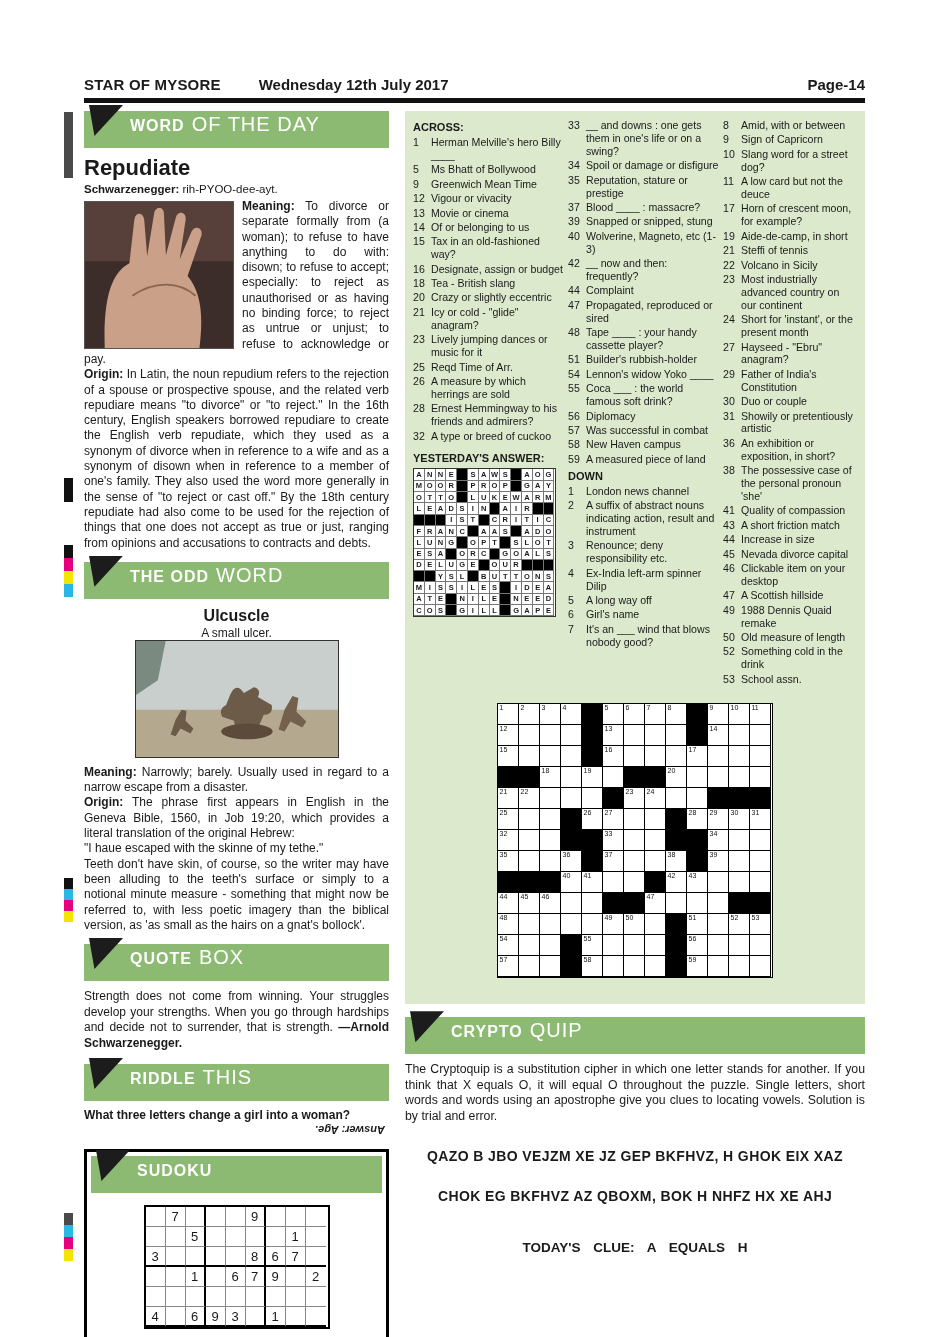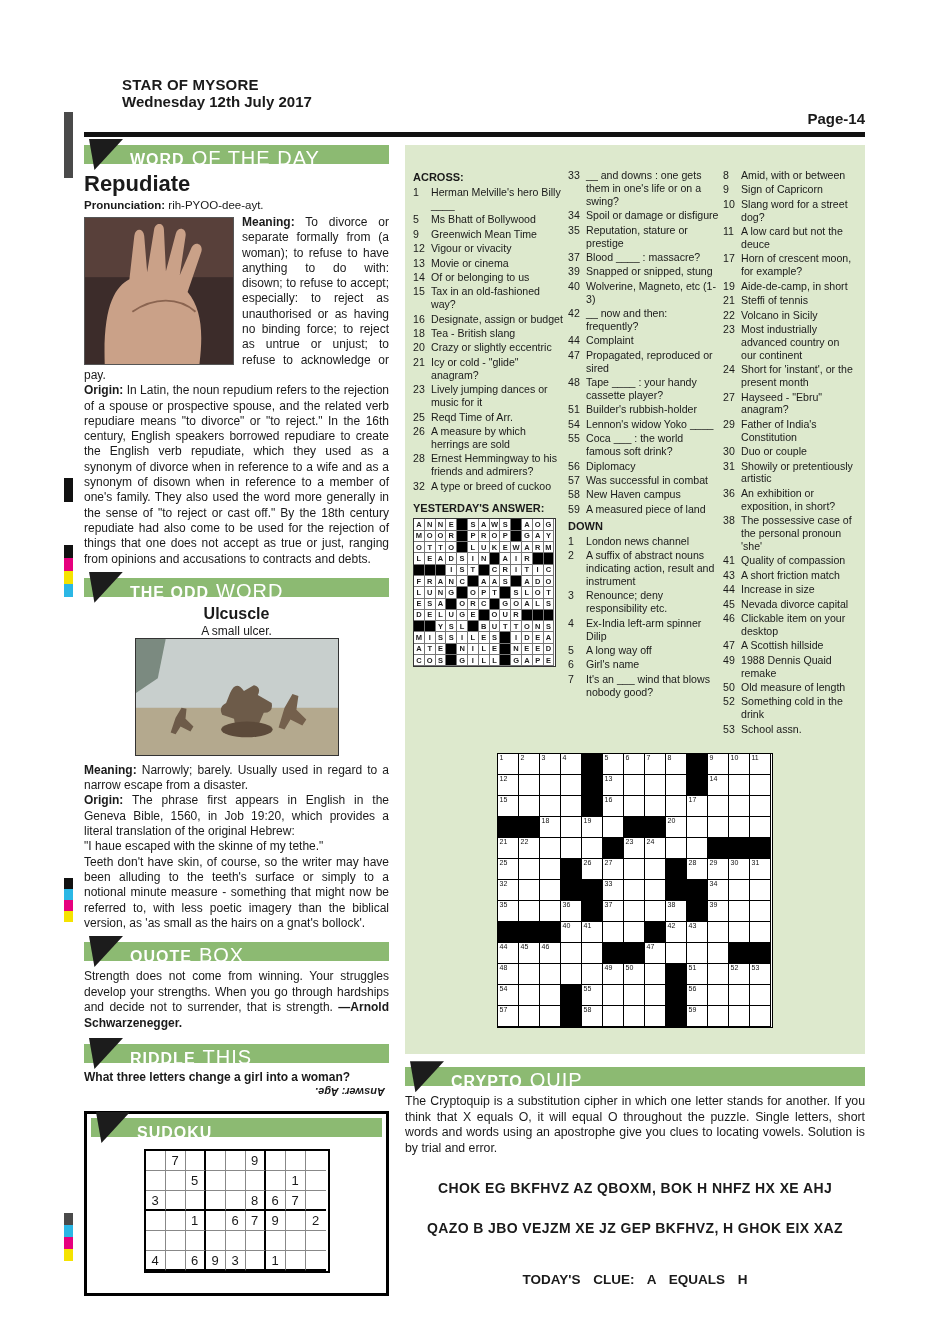--- a/index.html
+++ b/index.html
@@ -7,31 +7,31 @@
     width:945px;height:1337px;position:relative;background:#ffffff;
     font-family:"Liberation Sans",sans-serif;color:#1a1a1a;
     -webkit-font-smoothing:antialiased;overflow:hidden;
   }
   .page{position:absolute;left:84px;top:76px;width:781px;}
 
   
   .pmark{position:absolute;left:64px;width:9px;}
 
   
-  .hdr{display:flex;align-items:baseline;border-bottom:5px solid #111;padding-bottom:5px;flex-direction:column;}
+  .hdr{display:flex;align-items:baseline;border-bottom:5px solid #111;padding-bottom:5px;}
   .hdr .paper{font-size:15px;font-weight:bold;letter-spacing:.2px;}
   .hdr .date{font-size:15px;font-weight:bold;margin-left:38px;}
   .hdr .pageno{font-size:15px;font-weight:bold;margin-left:auto;}
 
   .cols{display:flex;gap:16px;margin-top:8px;}
   .lcol{width:305px;flex:0 0 305px;}
   .rcol{width:460px;flex:0 0 460px;}
 
   
-  .bar{position:relative;background:var(--green,#8cba72);height:19px;line-height:27px;
+  .bar{position:relative;background:var(--green,#8cba72);height:37px;line-height:27px;
        padding-left:46px;color:#fff;white-space:nowrap;overflow:visible;}
   .bar::before{content:"";position:absolute;left:5px;top:-6px;width:34px;height:31px;
        background:#1c1c1c;clip-path:polygon(0 0,100% 0,16% 100%);}
   .bar .b1{font-weight:bold;font-size:16px;letter-spacing:1px;}
   .bar .b2{font-weight:300;font-size:20px;letter-spacing:1px;margin-left:7px;}
 
   
   .wotd-word{font-size:22px;font-weight:bold;text-align:left;margin:7px 0 2px;}
   .pron{font-size:11.5px;margin:0 0 4px;}
   .pron b{font-size:11.5px;}
@@ -55,21 +55,21 @@
   .sbox{border:3px solid #000;margin-top:13px;padding:4px 4px 10px;}
   .sgrid{display:grid;grid-template-columns:repeat(9,20px);grid-auto-rows:20px;
          width:182px;margin:12px auto 10px;border:2px solid #000;background:#fff;}
   .scell{border-right:1px solid #888;border-bottom:1px solid #888;
          font-size:13px;display:flex;align-items:center;justify-content:center;}
   .scell.cr{border-right:2px solid #000;}
   .scell.rb{border-bottom:2px solid #000;}
   .scell:nth-child(9n){border-right:none;}
 
   
-  .panel{background:var(--panel,#dde9cd);padding:24px 8px 26px;}
+  .panel{background:var(--panel,#dde9cd);padding:8px 8px 26px;}
   .cluecols{display:grid;grid-template-columns:152px 152px 132px;column-gap:3px;}
   .cluehead{font-size:11px;font-weight:bold;margin:2px 0 3px;}
   .clue{display:flex;font-size:10.6px;line-height:12.9px;margin-bottom:1.5px;}
   .cnum{flex:0 0 18px;}
   .ctext{flex:1;}
   .downhead{margin-top:4px;}
 
   .ylabel{font-size:11px;font-weight:bold;margin:10px 0 4px;}
   .ygrid{display:grid;grid-template-columns:repeat(13,10.8px);grid-auto-rows:11.3px;
          width:141px;border:1px solid #333;background:#fff;}
@@ -116,21 +116,21 @@
   </div>
 
   <div class="cols">
 
     <div class="lcol">
 
       <div class="bar">
         <span class="b1">WORD</span><span class="b2">OF THE DAY</span>
       </div>
       <div class="wotd-word">Repudiate</div>
-      <p class="pron"><b>Pronunciation:</b> <span>rih-PYOO-dee-ayt.</span></p>
+      <p class="pron"><b>Schwarzenegger:</b> <span>rih-PYOO-dee-ayt.</span></p>
       <div class="bodytxt clearfix">
         <svg class="wimg" viewBox="0 0 150 148" preserveAspectRatio="none">
           <rect width="150" height="148" fill="#3c2c2a"></rect>
           <rect x="0" y="0" width="150" height="60" fill="#58403a"></rect>
           <path d="M20 148 C 18 90 30 70 45 62 L50 18 C51 10 59 10 60 18 L63 55 L70 12 C71 4 80 4 80 12 L82 54 L92 16 C94 8 103 10 102 18 L96 58 L108 30 C111 23 120 26 118 34 L104 75 C118 92 120 115 116 148 Z" fill="#caa188"></path>
           <path d="M48 95 C70 80 95 80 112 95" stroke="#8a6450" stroke-width="2" fill="none"></path>
         </svg>
         <p><b>Meaning:</b> <span>To divorce or separate formally from (a woman); to refuse to have anything to do with: disown; to refuse to accept; especially: to reject as unauthorised or as having no binding force; to reject as untrue or unjust; to refuse to acknowledge or pay.</span></p>
         <p><b>Origin:</b> <span>In Latin, the noun repudium refers to the rejection of a spouse or prospective spouse, and the related verb repudiare means "to divorce" or "to reject." In the 16th century, English speakers borrowed repudiare to create the English verb repudiate, which they used as a synonym of divorce when in reference to a wife and as a synonym of disown when in reference to a member of one's family. They also used the word more generally in the sense of "to reject or cast off." By the 18th century repudiate had also come to be used for the rejection of things that one does not accept as true or just, ranging from opinions and accusations to contracts and debts.</span></p>
       </div>
@@ -980,20 +980,20 @@
             <div class="mcell"></div>
             <div class="mcell"></div>
           </div>
       </div>
 
       <div class="crypto">
         <div class="bar">
           <span class="b1">CRYPTO</span><span class="b2">QUIP</span>
         </div>
         <p class="crypto-intro">The Cryptoquip is a substitution cipher in which one letter stands for another. If you think that X equals O, it will equal O throughout the puzzle. Single letters, short words and words using an apostrophe give you clues to locating vowels. Solution is by trial and error.</p>
+        <div class="cipher">QAZO B JBO VEJZM XE JZ GEP BKFHVZ, H GHOK EIX XAZ</div>
         <div class="cipher">CHOK EG BKFHVZ AZ QBOXM, BOK H NHFZ HX XE AHJ</div>
-        <div class="cipher">QAZO B JBO VEJZM XE JZ GEP BKFHVZ, H GHOK EIX XAZ</div>
         <div class="clueline"><span>TODAY'S CLUE:</span> <span>A EQUALS H</span></div>
 
       </div>
     </div>
   </div>
 </div>
 
 </body></html>

